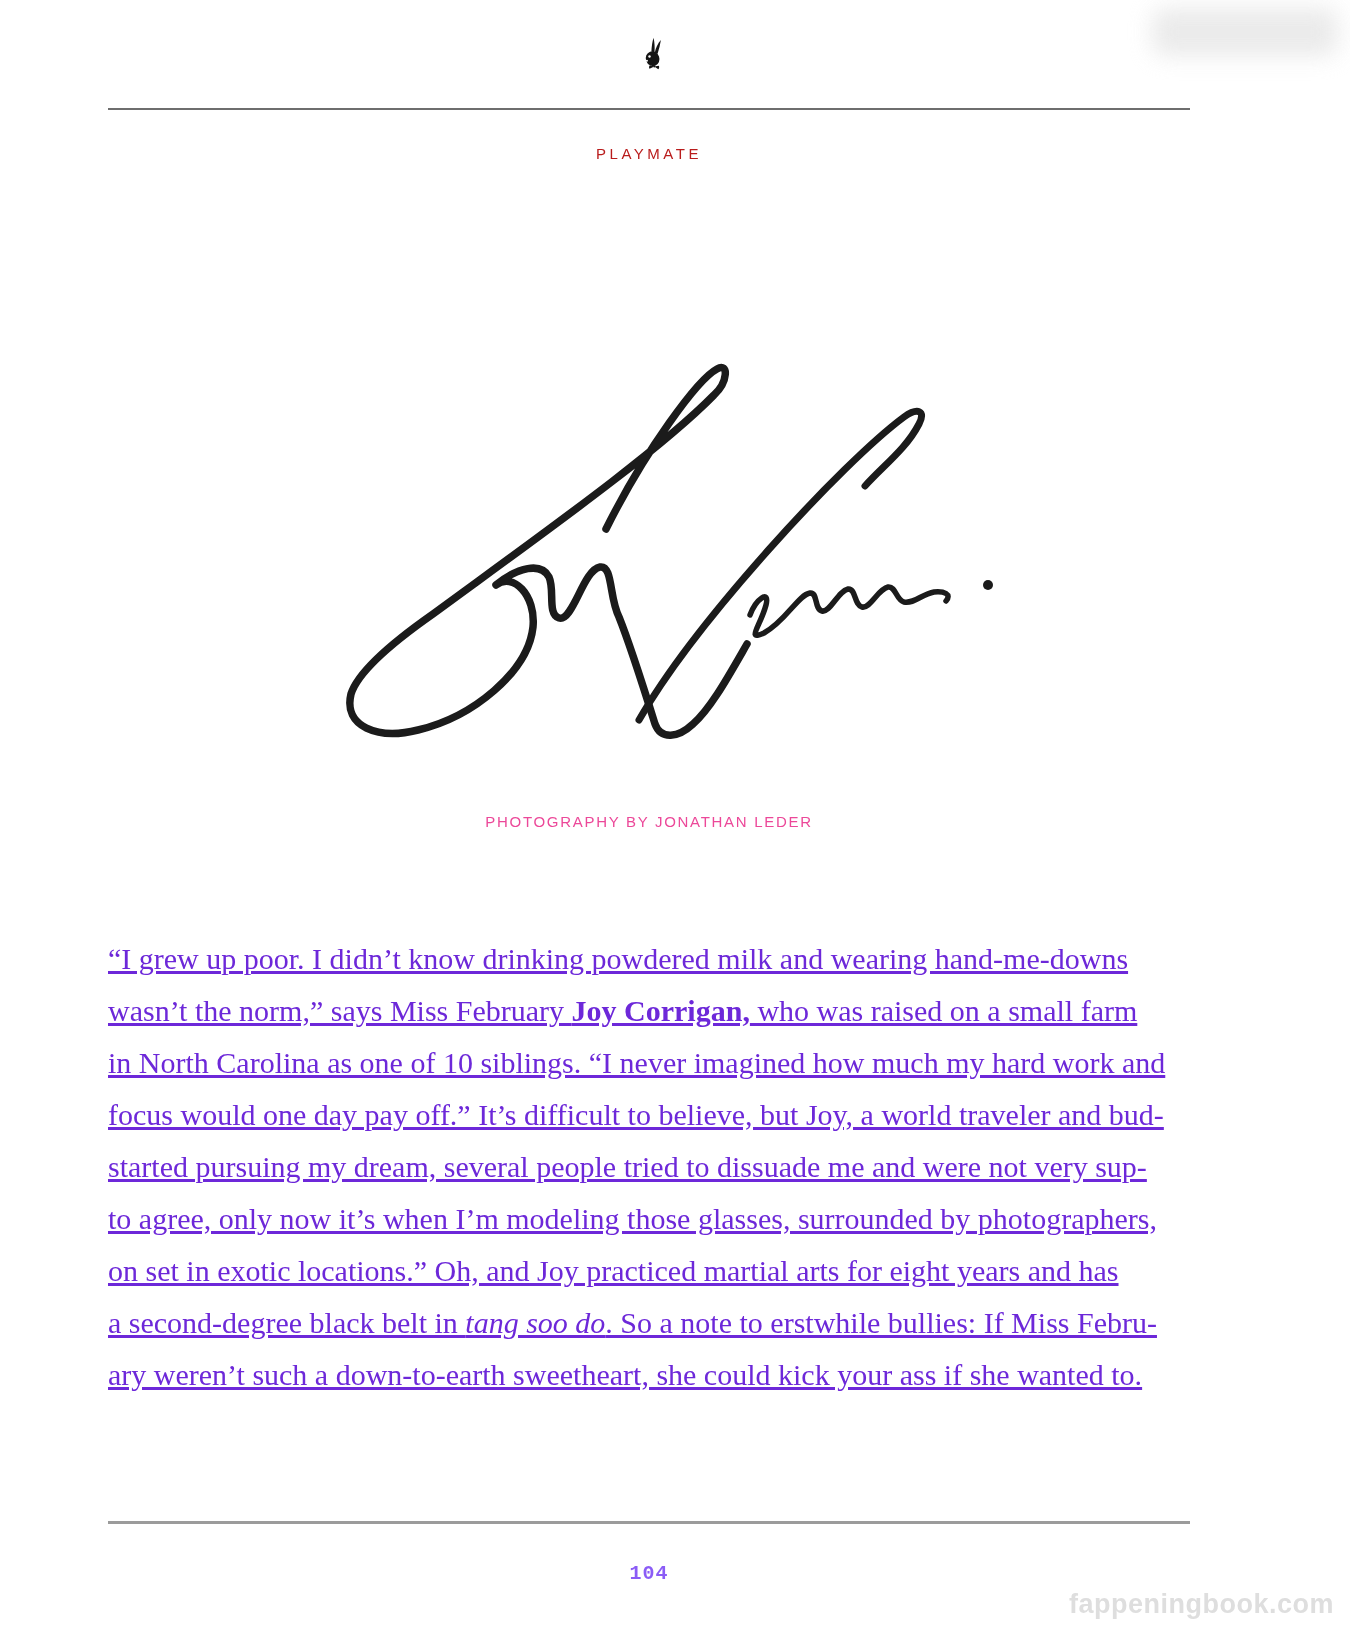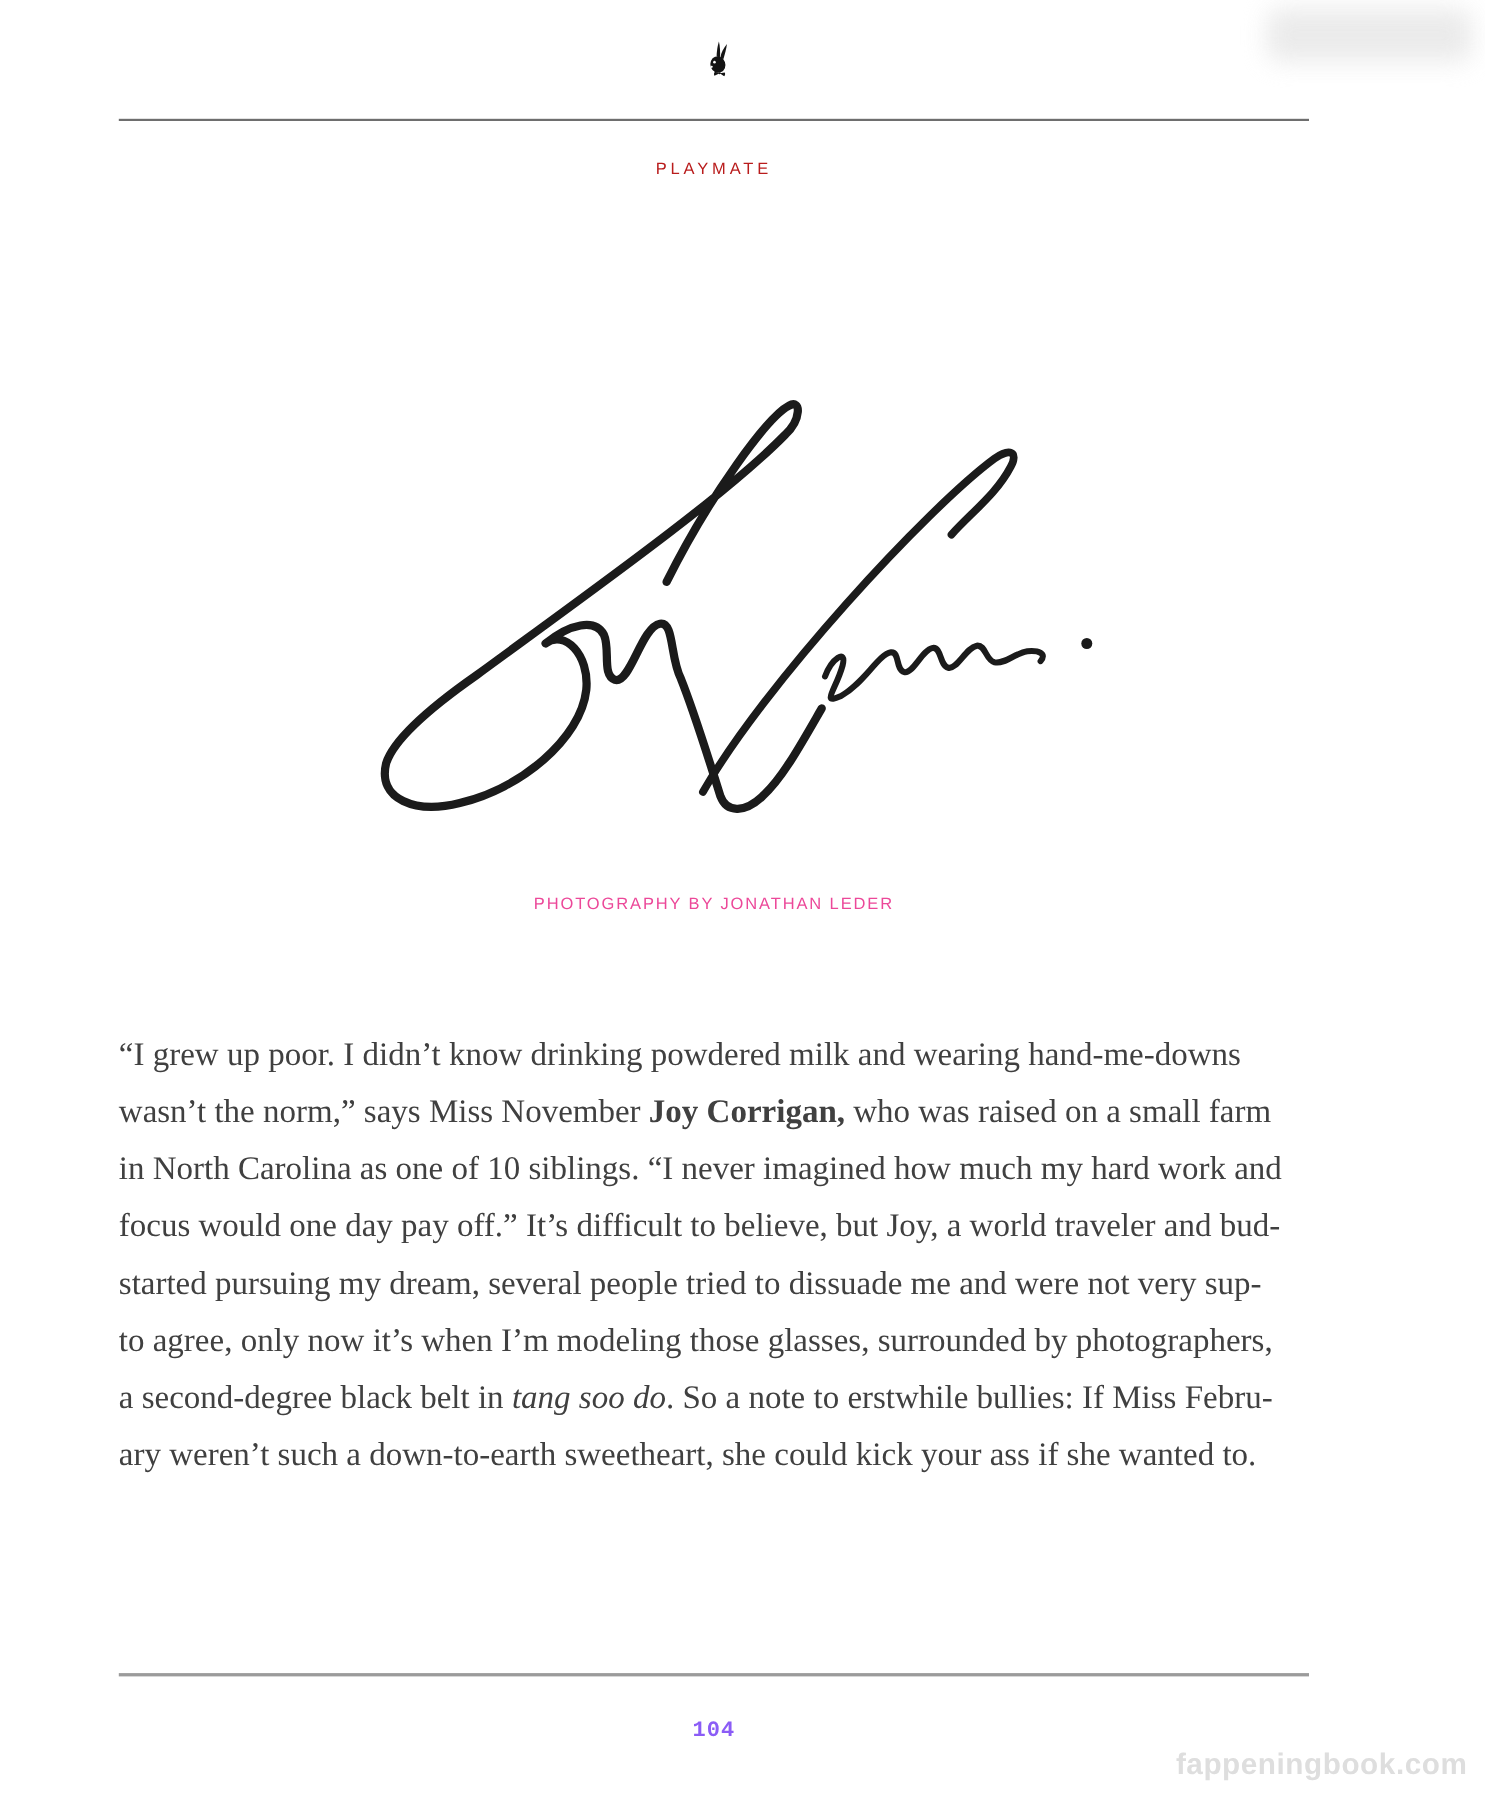--- a/index.html
+++ b/index.html
@@ -22,21 +22,21 @@
   .colcenter{position:absolute;left:108px;width:1082px;text-align:center;}
   .masthead{top:145px;font-size:15px;letter-spacing:3.5px;color:#b91c1c;}
   .credit{top:813px;font-size:15px;letter-spacing:1.7px;color:#ec4899;}
 
   
   .signature{position:absolute;left:333px;top:342px;width:670px;height:400px;}
   .signature svg{display:block;}
 
   
   .article{position:absolute;left:108px;top:933px;width:1082px;
-           font-family:"Liberation Serif",serif;font-size:30px;color:#404040;}
+           font-family:"Liberation Serif",serif;font-size:30px;color:#6d28d9;text-decoration:underline;}
   .text-line{height:52px;line-height:52px;white-space:nowrap;}
   .text-line .b{font-weight:700;}
   .text-line .i{font-style:italic;text-align:right;}
 
   
   .folio{position:absolute;left:108px;width:1082px;top:1562px;text-align:center;
          font-family:Liberation Mono, monospace;font-weight:700;font-size:20px;
          letter-spacing:1px;color:#8b5cf6;}
 
   
@@ -106,25 +106,26 @@
           C611,249 619,252 613,259"></path>
       </g>
       <circle cx="655" cy="243" r="5" fill="#1b1b1b"></circle>
     </svg>
   </div>
 
   <div class="colcenter credit">PHOTOGRAPHY BY JONATHAN LEDER</div>
 
   <div class="article">
       <div class="text-line" style="word-spacing: 0px;"><span>“I grew up poor. I didn’t know drinking powdered milk and wearing hand-me-downs</span></div>
-      <div class="text-line" style="word-spacing: 0px;"><span>wasn’t the norm,” says Miss November </span><span class="b">Joy Corrigan,</span><span> who was raised on a small farm</span></div>
+      <div class="text-line" style="word-spacing: 0px;"><span>wasn’t the norm,” says Miss February </span><span class="b">Joy Corrigan,</span><span> who was raised on a small farm</span></div>
       <div class="text-line" style="word-spacing: 0px;"><span>in North Carolina as one of 10 siblings. “I never imagined how much my hard work and</span></div>
       <div class="text-line" style="word-spacing: 0px;"><span>focus would one day pay off.” It’s difficult to believe, but Joy, a world traveler and bud-</span></div>
       <div class="text-line" style="word-spacing: 0px;"><span>started pursuing my dream, several people tried to dissuade me and were not very sup-</span></div>
       <div class="text-line" style="word-spacing: 0px;"><span>to agree, only now it’s when I’m modeling those glasses, surrounded by photographers,</span></div>
+      <div class="text-line" style="word-spacing: 0px;"><span>on set in exotic locations.” Oh, and Joy practiced martial arts for eight years and has</span></div>
       <div class="text-line" style="word-spacing: 0px;"><span>a second-degree black belt in </span><span class="i">tang soo do</span><span>. So a note to erstwhile bullies: If Miss Febru-</span></div>
       <div class="text-line" style="word-spacing: 0px;"><span>ary weren’t such a down-to-earth sweetheart, she could kick your ass if she wanted to.</span></div>
     </div>
 
   <hr class="rule rule-bottom">
 
   <div class="folio">104</div>
 
   <div class="watermark">fappeningbook.com</div>
 

